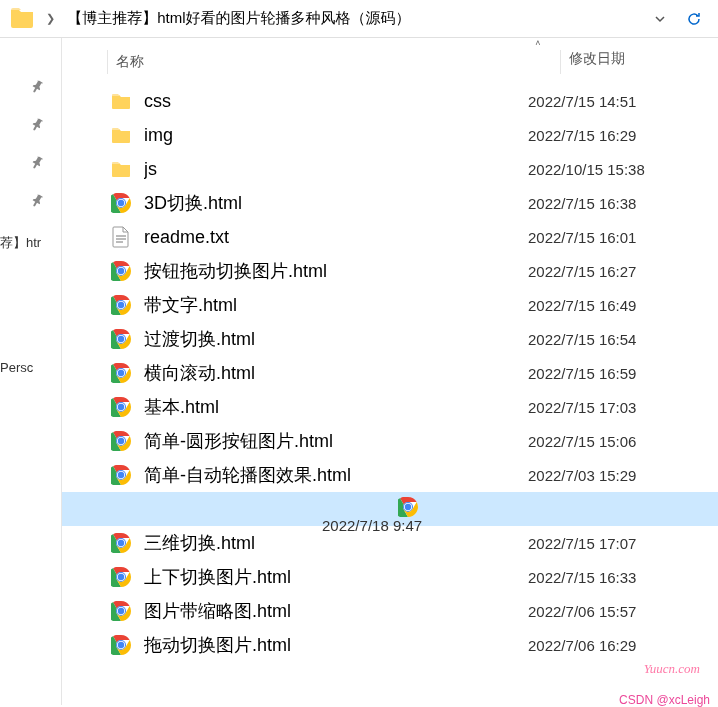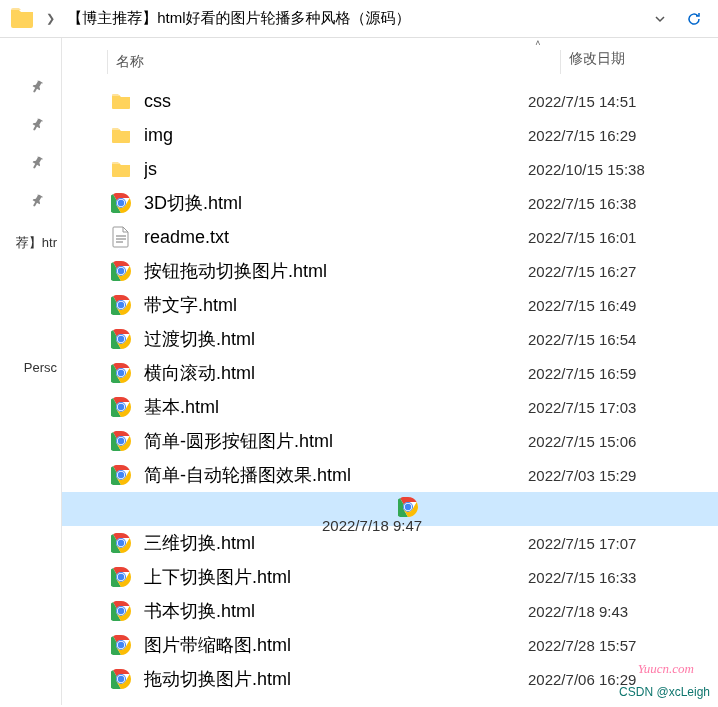--- a/index.html
+++ b/index.html
@@ -10,42 +10,42 @@
     .chevron { color: #666; font-size: 11px; padding: 0 4px; }
     .path-title { font-size: 15px; flex: 1; }
     .dropdown-btn { width: 24px; height: 24px; display: flex; align-items: center; justify-content: center; color: #555; }
     .refresh-btn { width: 28px; height: 24px; display: flex; align-items: center; justify-content: center; color: #0066cc; }
     
     .main { display: flex; height: calc(100% - 40px); }
     
     .sidebar { width: 62px; border-right: 1px solid #e5e5e5; padding-top: 30px; }
     .pin { display: flex; justify-content: flex-end; padding: 12px 16px 12px 8px; color: #666; }
     .pin svg { transform: rotate(30deg); }
-    .sidebar-text { padding: 14px 4px 4px 0; font-size: 13px; color: #333; white-space: nowrap; overflow: hidden; text-align: right; }
+    .sidebar-text { padding: 14px 4px 4px 0; font-size: 13px; color: #333; white-space: nowrap; overflow: hidden; }
     
     .content { flex: 1; display: flex; flex-direction: column; }
     .col-headers { display: flex; padding: 12px 0 10px 0; font-size: 14px; color: #555; position: relative; }
     .hdr-spacer { width: 46px; position: relative; border-right: 1px solid #e5e5e5; height: 24px; }
     .hdr-name { flex: 1; padding-left: 8px; display: flex; align-items: center; gap: 4px; }
     .sort-caret { font-size: 9px; color: #666; position: absolute; left: 50%; transform: translateX(-50%) translateX(148px); top: 0; }
     .hdr-date { width: 158px; padding-left: 8px; border-left: 1px solid #e5e5e5; }
     
     .file-list { flex: 1; overflow: auto; }
     .row { display: flex; align-items: center; padding: 5px 0 5px 46px; height: 34px; }
     .row.selected { background: #cce8ff; flex-direction: column; }
     .icon-cell { width: 26px; height: 22px; display: flex; align-items: center; justify-content: center; margin-right: 10px; }
     .name-cell { flex: 1; font-size: 18px; color: #000; white-space: nowrap; overflow: hidden; }
     .date-cell { width: 198px; font-size: 15px; color: #333; padding-left: 8px; }
     
     .folder-icon { width: 20px; height: 18px; }
     .chrome-icon { width: 20px; height: 20px; }
     .text-icon { width: 18px; height: 22px; }
     
-    .watermark1 { position: absolute; right: 24px; bottom: 30px; color: #ff7aa8; font-size: 13px; font-family: serif; font-style: italic; }
-    .watermark2 { position: absolute; right: 8px; bottom: 8px; color: #0f766e; font-size: 12px; }
+    .watermark1 { position: absolute; right: 18px; bottom: 30px; color: #ff7aa8; font-size: 13px; font-family: serif; font-style: italic; }
+    .watermark2 { position: absolute; right: 8px; bottom: 0; color: #ec4899; font-size: 12px; }
   </style>
 </head>
 <body>
 
 <div class="header">
   <span>
     <svg class="folder-icon-lg" viewBox="0 0 24 22">
         <path fill="#ffd35c" d="M1 4 h8 l2 2 h12 v14 a2 2 0 0 1 -2 2 h-18 a2 2 0 0 1 -2 -2 z"></path>
         <path fill="#ffe29a" d="M1 4 a2 2 0 0 1 2 -2 h6 l2 2 h-10 z"></path>
       </svg>
@@ -312,37 +312,22 @@
             <svg class="chrome-icon" viewBox="0 0 20 20">
               <circle cx="10" cy="10" r="10" fill="#fff"></circle>
               <path fill="#ea4335" d="M10 0 a10 10 0 0 1 8.66 5 h-8.66 a5 5 0 0 0 -4.33 2.5 l-3.6 -6.24 A10 10 0 0 1 10 0"></path>
               <path fill="#4285f4" d="M10 5 a5 5 0 1 1 0 10 a5 5 0 0 1 0 -10"></path>
               <circle cx="10" cy="10" r="4" fill="#fff"></circle>
               <circle cx="10" cy="10" r="3.2" fill="#4285f4"></circle>
               <path fill="#34a853" d="M2.07 1.26 l3.6 6.24 a5 5 0 0 0 0 5 l4.33 7.5 A10 10 0 0 1 2.07 1.26"></path>
               <path fill="#fbbc05" d="M18.66 5 a10 10 0 0 1 -8.66 15 l-4.33 -7.5 a5 5 0 0 0 4.33 2.5 a5 5 0 0 0 4.33 -2.5 z"></path>
             </svg>
           </span>
-          <span class="name-cell">书本切换.html</span>
-          <span class="date-cell">2022/7/18 9:43</span>
-        </div>
-        <div class="row">
-          <span class="icon-cell">
-            <svg class="chrome-icon" viewBox="0 0 20 20">
-              <circle cx="10" cy="10" r="10" fill="#fff"></circle>
-              <path fill="#ea4335" d="M10 0 a10 10 0 0 1 8.66 5 h-8.66 a5 5 0 0 0 -4.33 2.5 l-3.6 -6.24 A10 10 0 0 1 10 0"></path>
-              <path fill="#4285f4" d="M10 5 a5 5 0 1 1 0 10 a5 5 0 0 1 0 -10"></path>
-              <circle cx="10" cy="10" r="4" fill="#fff"></circle>
-              <circle cx="10" cy="10" r="3.2" fill="#4285f4"></circle>
-              <path fill="#34a853" d="M2.07 1.26 l3.6 6.24 a5 5 0 0 0 0 5 l4.33 7.5 A10 10 0 0 1 2.07 1.26"></path>
-              <path fill="#fbbc05" d="M18.66 5 a10 10 0 0 1 -8.66 15 l-4.33 -7.5 a5 5 0 0 0 4.33 2.5 a5 5 0 0 0 4.33 -2.5 z"></path>
-            </svg>
-          </span>
           <span class="name-cell">图片带缩略图.html</span>
-          <span class="date-cell">2022/7/28 15:57</span>
+          <span class="date-cell">2022/7/06 15:57</span>
         </div>
         <div class="row">
           <span class="icon-cell">
             <svg class="chrome-icon" viewBox="0 0 20 20">
               <circle cx="10" cy="10" r="10" fill="#fff"></circle>
               <path fill="#ea4335" d="M10 0 a10 10 0 0 1 8.66 5 h-8.66 a5 5 0 0 0 -4.33 2.5 l-3.6 -6.24 A10 10 0 0 1 10 0"></path>
               <path fill="#4285f4" d="M10 5 a5 5 0 1 1 0 10 a5 5 0 0 1 0 -10"></path>
               <circle cx="10" cy="10" r="4" fill="#fff"></circle>
               <circle cx="10" cy="10" r="3.2" fill="#4285f4"></circle>
               <path fill="#34a853" d="M2.07 1.26 l3.6 6.24 a5 5 0 0 0 0 5 l4.33 7.5 A10 10 0 0 1 2.07 1.26"></path>

